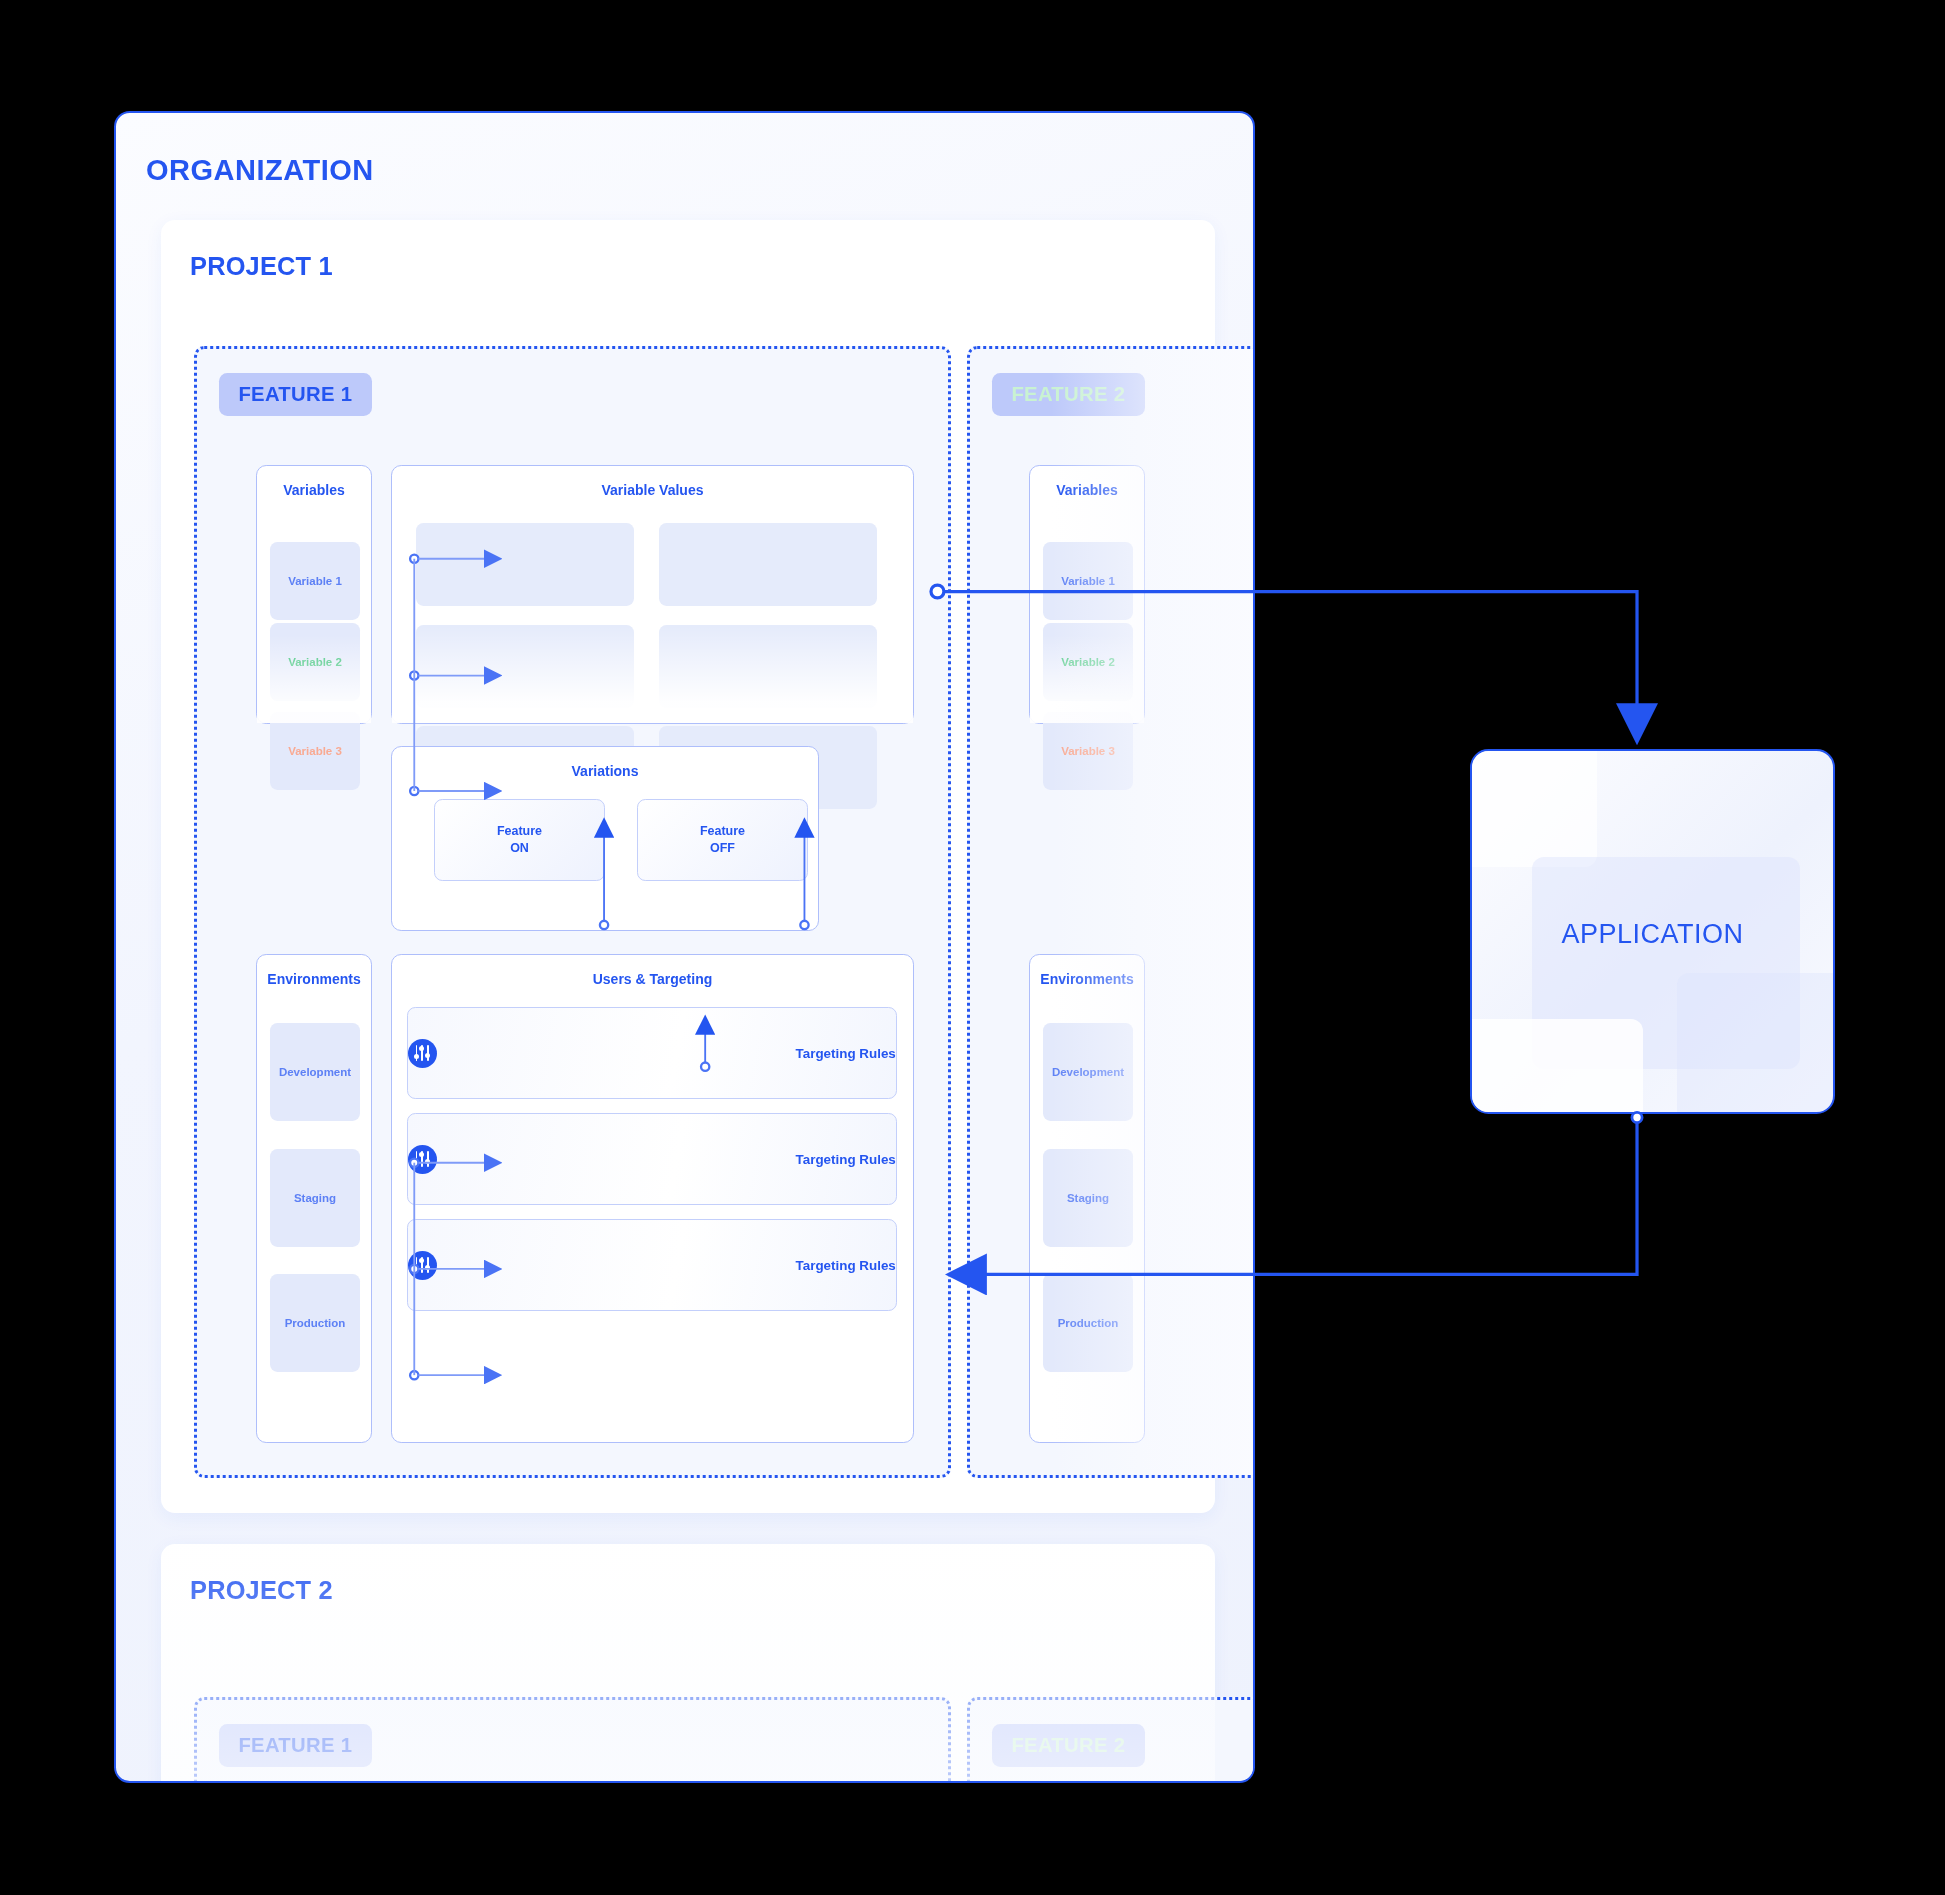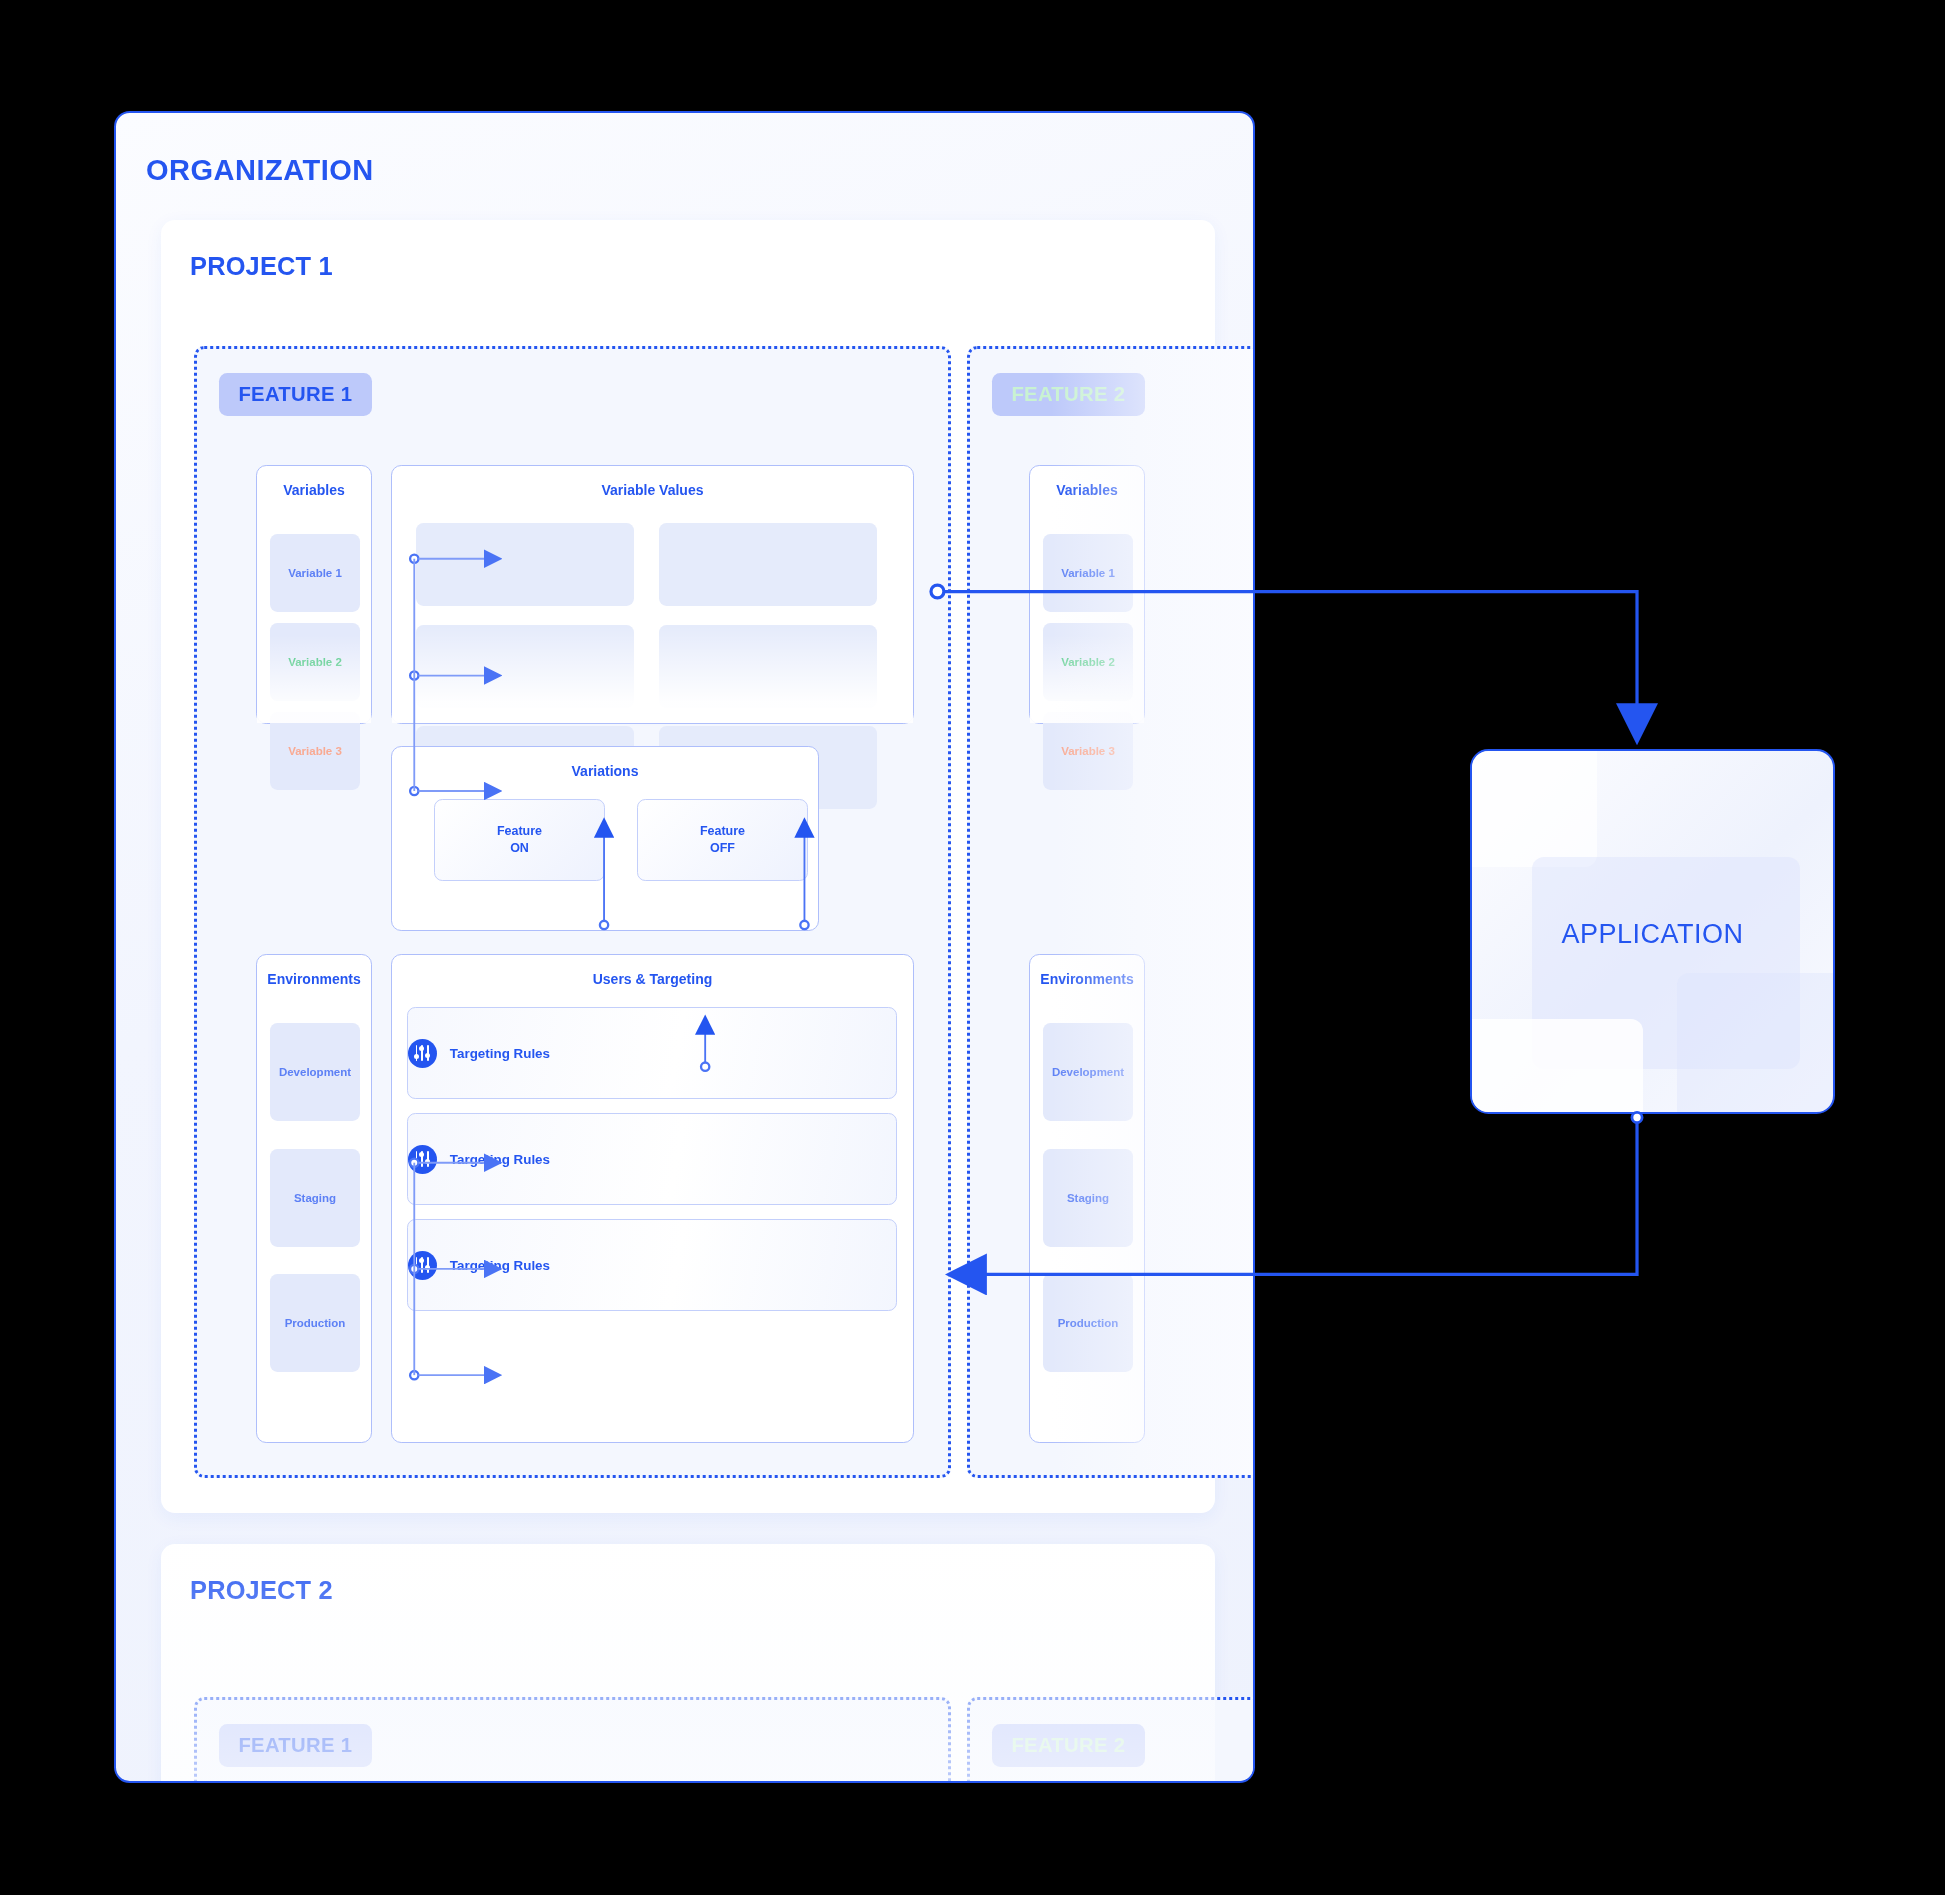--- a/index.html
+++ b/index.html
@@ -115,21 +115,21 @@
   
   .chip {
     position: absolute;
     left: 13px; width: 90px;
     background: #e3e9fb;
     border-radius: 7.4px;
     display: flex; align-items: center; justify-content: center;
     font-size: 11.5px; font-weight: 700;
     color: #5d80f5;
   }
-  .chip.var1 { top: 68px; height: 78px; }
+  .chip.var1 { top: 76px; height: 78px; }
   .chip.var2 { top: 157px; height: 78px; color: #2fbf71; }
   .chip.var3 { top: 246px; height: 78px; color: #f9aa93; }
 
   .chip.env1 { top: 68px; height: 98px; }
   .chip.env2 { top: 194px; height: 98px; }
   .chip.env3 { top: 319px; height: 98px; }
 
   .var3-fade, .envfade {
     position: absolute; left: 0; right: 0; bottom: 0; height: 88px;
     background: linear-gradient(to bottom, rgba(255,255,255,0) 0%, rgba(255,255,255,0.93) 80%);
@@ -169,21 +169,21 @@
   .vb-left  { left: 42px; }
   .vb-right { left: 245px; }
 
   
   .targeting-row {
     position: absolute; left: 14.8px;
     width: 490px; height: 92px;
     background: linear-gradient(100deg, #f6f8fe 0%, #ffffff 55%, #f3f6fe 100%);
     border: 1.4px solid #c3cffb;
     border-radius: 8.3px;
-    display: flex; align-items: center; justify-content: flex-start;
+    display: flex; align-items: center; justify-content: space-between;
     gap: 13px;
   }
   .tr-1 { top: 52px; }
   .tr-2 { top: 158px; }
   .tr-3 { top: 264px; }
   .tr-label { font-size: 13.4px; font-weight: 700; color: #2455f0; }
 
   .slider-icon {
     width: 29px; height: 29px; border-radius: 50%;
     background: #2455f0;

